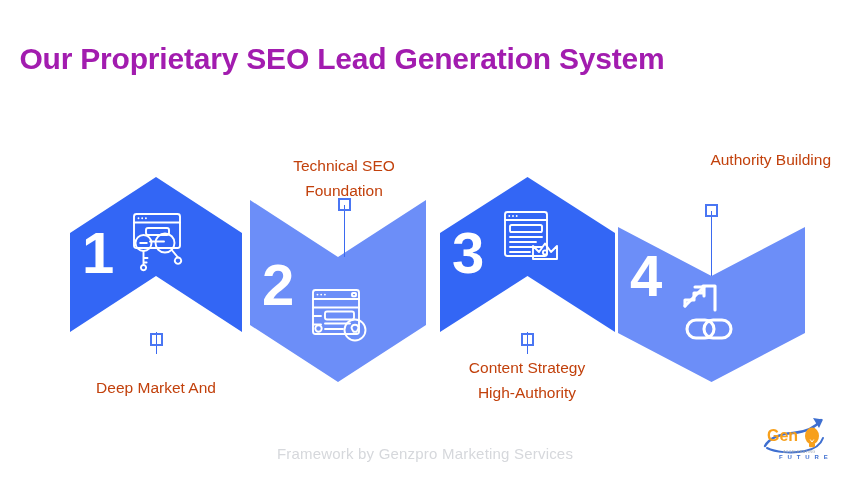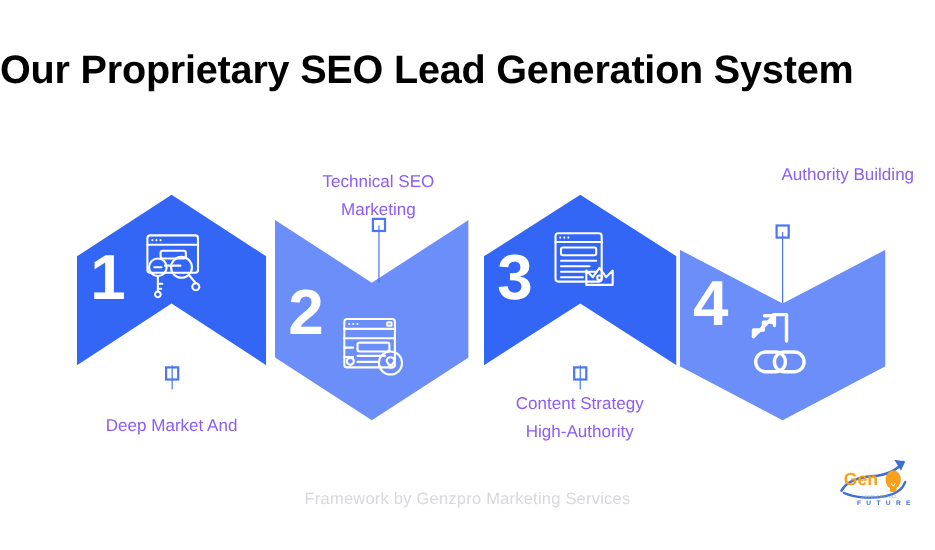--- a/index.html
+++ b/index.html
@@ -9,22 +9,22 @@
     font-family:"Liberation Sans", sans-serif;
     overflow:hidden;
     position:relative;
   }
   #stage{position:relative;width:850px;height:500px;}
 
   
   .title{
     position:absolute;left:0;top:42px;width:684px;
     text-align:center;
-    font-size:36px;font-weight:bold;
-    color:#000000;
+    font-size:30px;font-weight:bold;
+    color:#a21caf;
     letter-spacing:-0.2px;
     white-space:nowrap;
   }
 
   
   .step{position:absolute;}
   .chev{position:absolute;left:0;top:0;width:100%;height:100%;}
 
   .stepnum{
     position:absolute;
@@ -42,21 +42,21 @@
   .cap{
     position:absolute;width:13px;height:13px;
     border:2px solid #4a76f3;background:transparent;
     box-sizing:border-box;
   }
 
   
   .caption{
     position:absolute;
     text-align:center;
-    color:#8b5cf6;
+    color:#c2410c;
     font-size:15.5px;
     line-height:25px;
     white-space:nowrap;
   }
 
   
   .footer-note{
     position:absolute;left:0;top:445px;width:850px;
     text-align:center;
     font-size:15px;
@@ -133,21 +133,21 @@
         <path d="M44.5 42.5 a3.6 3.6 0 0 1 7 0 c0 2 -1.6 2.6 -1.8 4.2 h-3.4 c-0.2 -1.6 -1.8 -2.2 -1.8 -4.2 z"></path>
         <line x1="46.6" y1="49" x2="49.5" y2="49"></line>
       </svg>
     </div>
   </div>
 
   <div class="conn" style="left:344px;top:205px;height:52px;"></div>
   <div class="cap" style="left:338px;top:198px;"></div>
   <div class="caption" style="left:224px;top:153px;width:240px;">
     <div>Technical SEO</div>
-    <div>Marketing</div>
+    <div>Foundation</div>
   </div>
 
   <div class="step" style="left:440px;top:177px;width:175px;height:155px;">
     <svg class="chev" viewBox="0 0 175 155" preserveAspectRatio="none">
       <polygon points="0,56 87.5,0 175,56 175,155 87.5,99 0,155" fill="#3366f5"></polygon>
     </svg>
     <div class="stepnum" style="left:12px;top:47px;">3</div>
     <div class="icon" style="left:58px;top:30px;">
       <svg width="64" height="64" viewBox="0 0 64 64" fill="none" stroke="#ffffff" stroke-width="1.9" stroke-linecap="round" stroke-linejoin="round">
         <rect x="7" y="5" width="42" height="44" rx="2.5"></rect>

